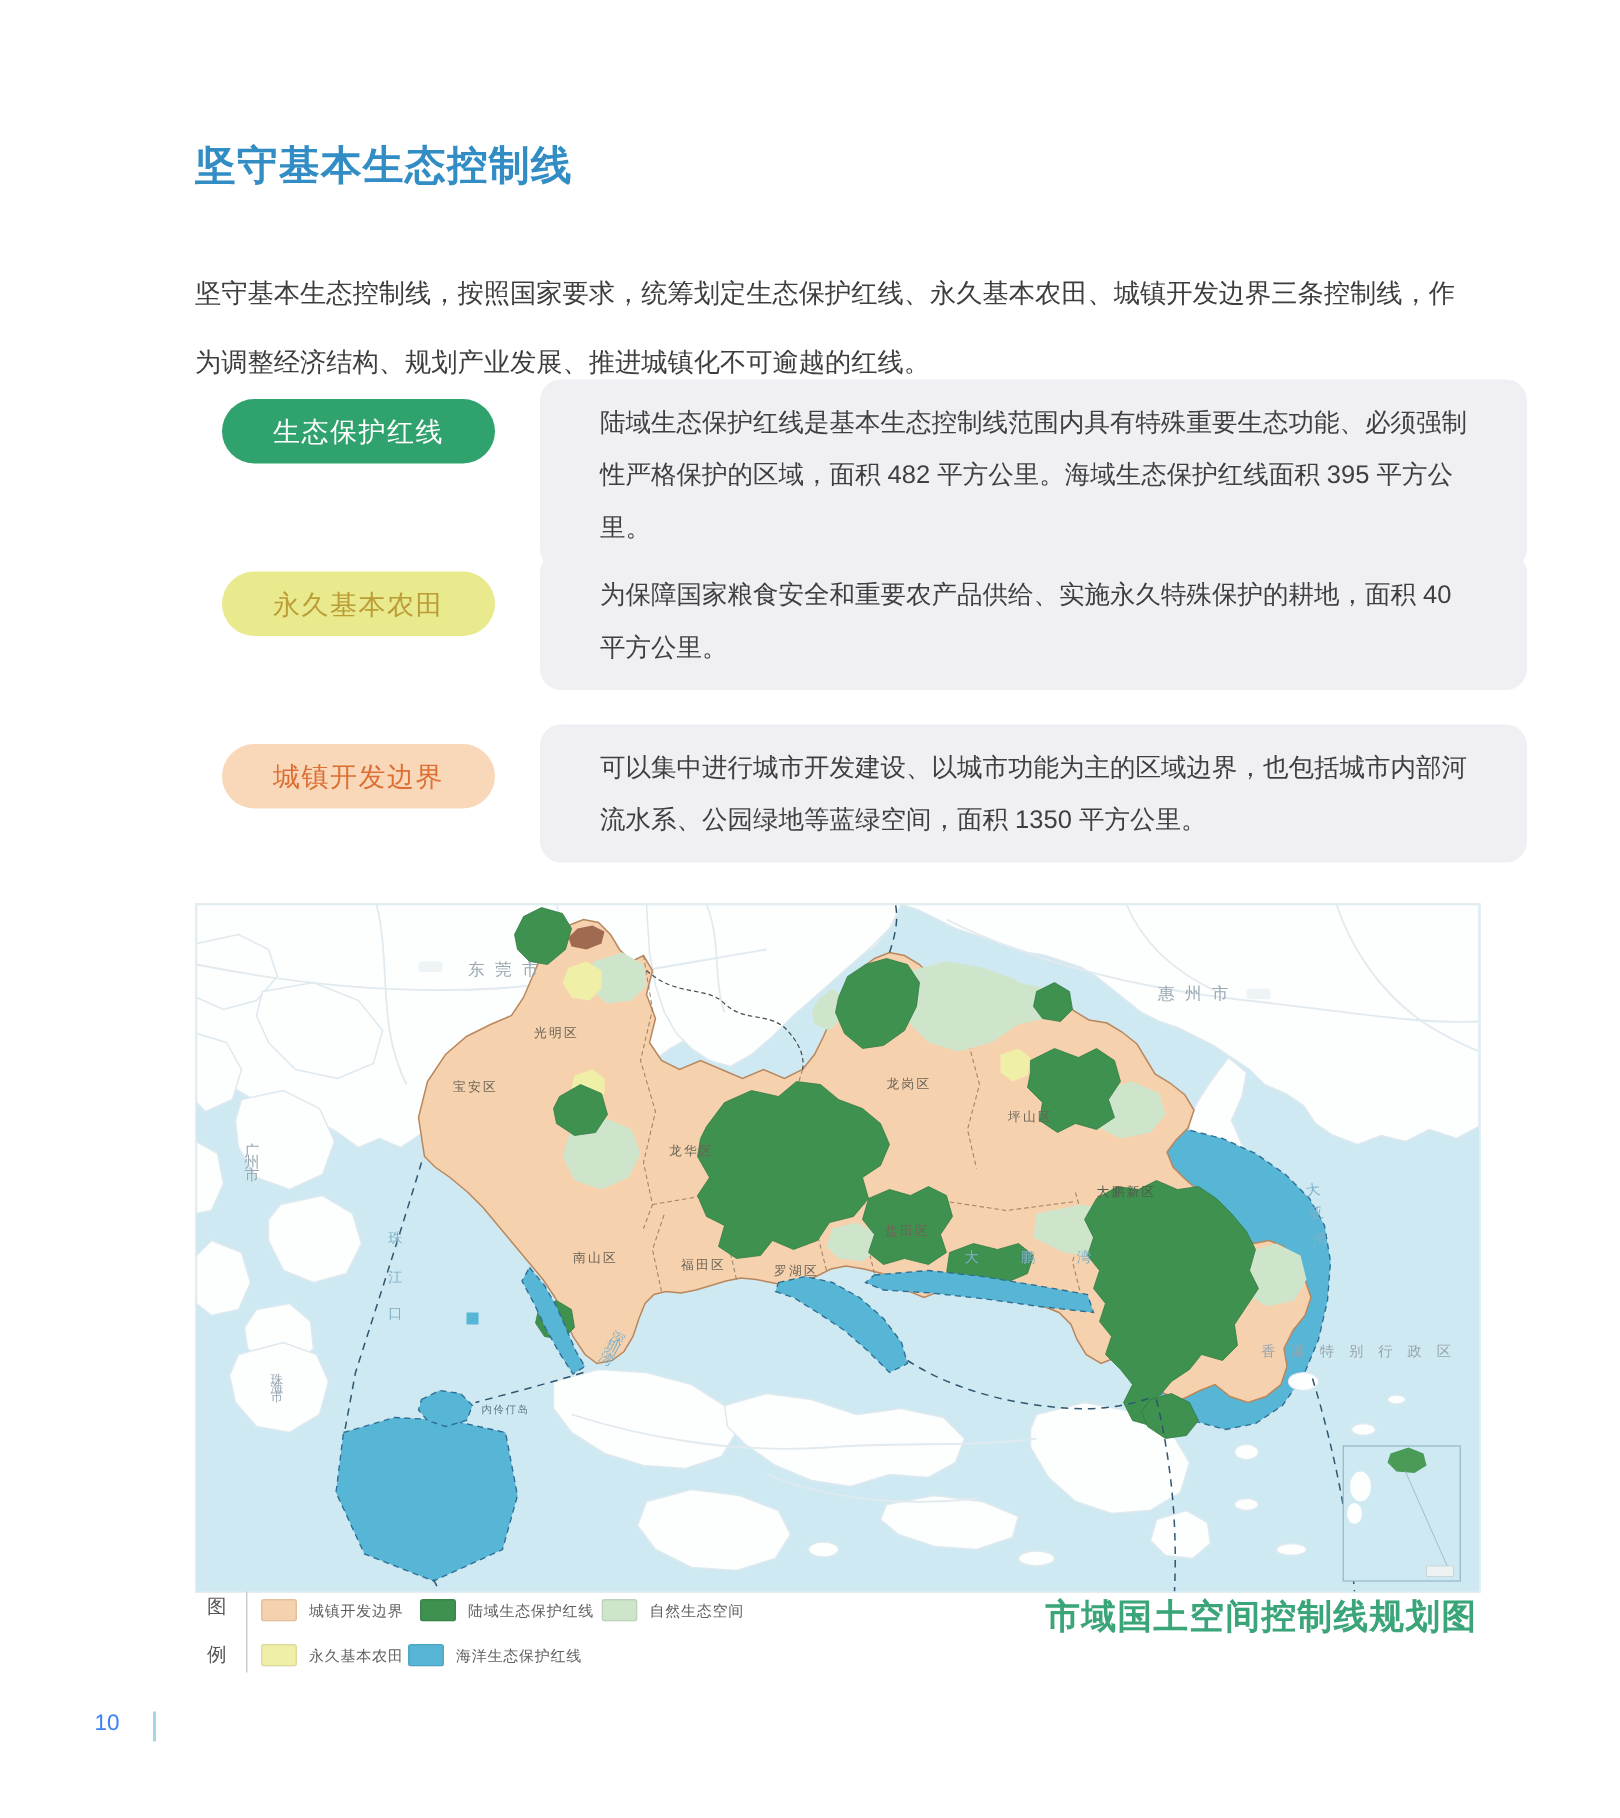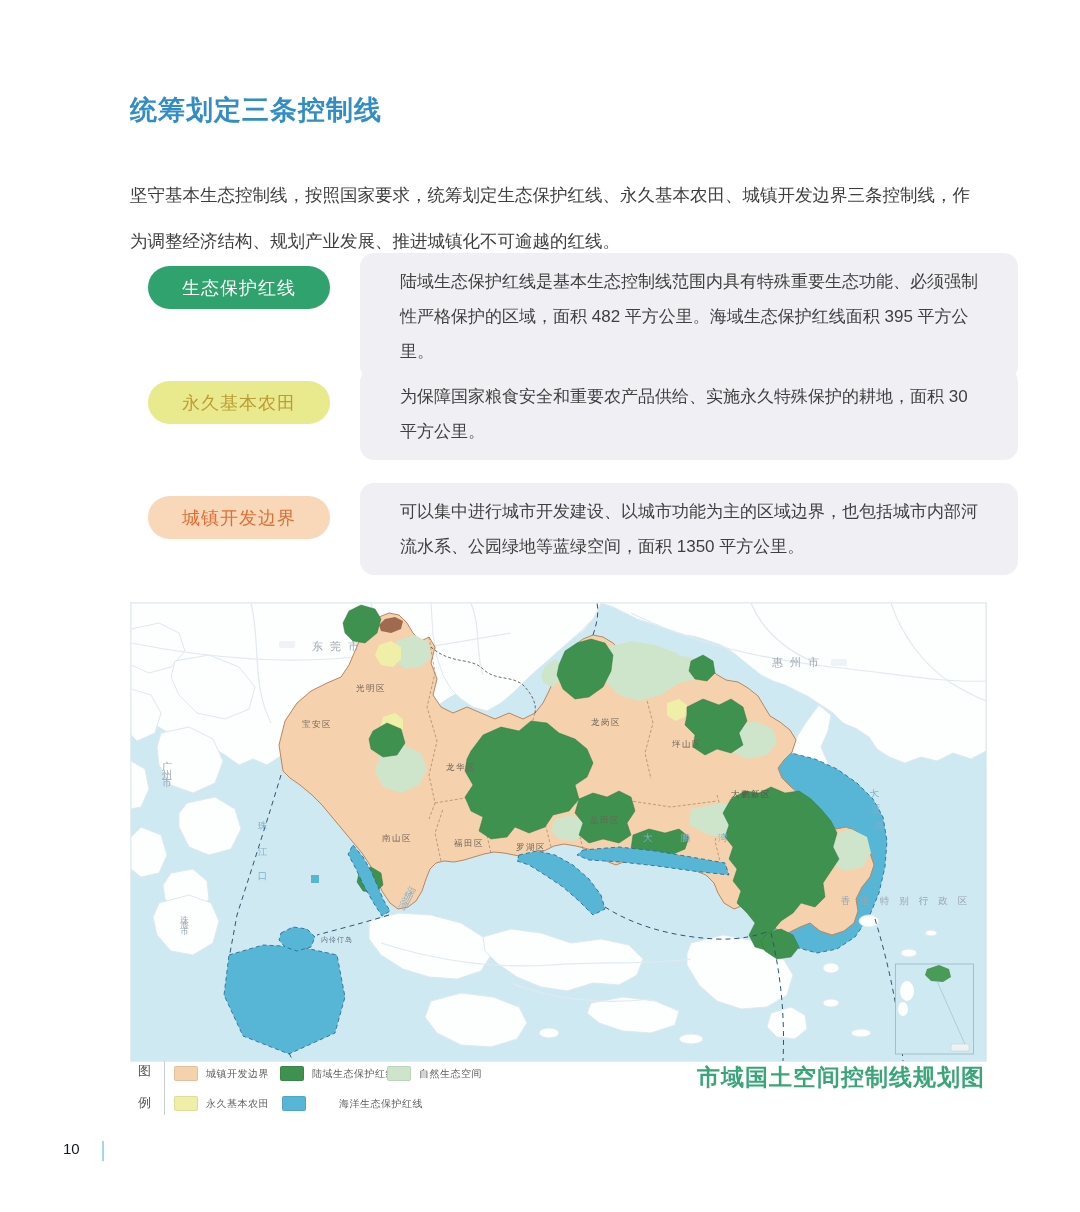--- a/index.html
+++ b/index.html
@@ -15,50 +15,50 @@
   .mapwrap{position:absolute;left:130px;top:602px;width:855px;height:458px;background:#cfe9f2;border:1px solid #e6edf1;box-sizing:content-box;}
   .legend{position:absolute;left:130px;top:1058px;width:855px;height:64px;}
   .legend-zh{position:absolute;left:8px;width:16px;font-size:13px;color:#555;}
   .lg-top{top:4px;} .lg-bot{top:36px;}
   .legend-div{position:absolute;left:34px;top:3px;width:1px;height:54px;background:#c9ced2;}
   .legend-item{position:absolute;display:flex;align-items:center;}
   .swatch{width:22px;height:13px;border-radius:2px;border:1px solid rgba(0,0,0,0.08);flex:0 0 auto;}
   .legend-item span.lbl{margin-left:8px;font-size:10px;color:#5f5f5f;letter-spacing:0.5px;white-space:nowrap;}
   .map-caption{position:absolute;left:130px;top:1062px;width:855px;text-align:right;
                font-size:23px;font-weight:bold;letter-spacing:1px;}
-  .footer-num{position:absolute;left:63px;top:1140px;font-size:15px;color:#0f172a;}
+  .footer-num{position:absolute;left:63px;top:1140px;font-size:15px;color:#3b82f6;}
   .footer-bar{position:absolute;left:102px;top:1141px;width:2px;height:20px;background:#a3d8e3;}
   
   text{font-family:"Liberation Sans","DejaVu Sans",sans-serif;}
   .dl{font-size:8.5px;fill:#6b6558;letter-spacing:1.5px;text-anchor:middle;}
   .dl2{font-size:8.5px;fill:#4f5c4a;letter-spacing:1.5px;text-anchor:middle;}
   .nb{font-size:11px;fill:#9aa7b0;letter-spacing:7px;text-anchor:middle;}
   .vtxt{writing-mode:vertical-rl;}
   .nbv{font-size:10px;fill:#9aa7b0;letter-spacing:8px;}
   .nbv2{font-size:8.5px;fill:#9aa7b0;letter-spacing:5px;}
   .hk{font-size:9.5px;fill:#98a5ae;letter-spacing:10px;text-anchor:middle;}
   .wt{font-size:9.5px;fill:#7fb0c8;}
   .isl{font-size:7px;fill:#5f7585;letter-spacing:1px;}
 </style>
 </head>
 <body>
 
 <div class="page">
 
-  <div class="page-title" style="color: rgb(51, 141, 197);">统筹划定三条控制线</div>
+  <div class="page-title" style="color: rgb(51, 141, 197);">坚守基本生态控制线</div>
 
   <div class="intro">坚守基本生态控制线，按照国家要求，统筹划定生态保护红线、永久基本农田、城镇开发边界三条控制线，作为调整经济结构、规划产业发展、推进城镇化不可逾越的红线。</div>
 
   <div class="row" style="top:253px;text-decoration:underline;">
     <div class="pill" style="background-color: rgb(47, 162, 109); color: rgb(255, 255, 255);">生态保护红线</div>
     <div class="descbox">陆域生态保护红线是基本生态控制线范围内具有特殊重要生态功能、必须强制性严格保护的区域，面积 482 平方公里。海域生态保护红线面积 395 平方公里。</div>
   </div>
   <div class="row" style="top:368px;">
     <div class="pill" style="background-color: rgb(233, 233, 141); color: rgb(187, 156, 53);">永久基本农田</div>
-    <div class="descbox">为保障国家粮食安全和重要农产品供给、实施永久特殊保护的耕地，面积 30 平方公里。</div>
+    <div class="descbox">为保障国家粮食安全和重要农产品供给、实施永久特殊保护的耕地，面积 40 平方公里。</div>
   </div>
   <div class="row" style="top:483px;">
     <div class="pill" style="background-color: rgb(248, 216, 184); color: rgb(221, 111, 53);">城镇开发边界</div>
     <div class="descbox">可以集中进行城市开发建设、以城市功能为主的区域边界，也包括城市内部河流水系、公园绿地等蓝绿空间，面积 1350 平方公里。</div>
   </div>
 
   <div class="mapwrap">
     <svg width="855" height="458" viewBox="0 0 855 458">
 
       <rect x="0" y="0" width="855" height="458" fill="#cfe9f2"></rect>
@@ -227,29 +227,29 @@
     <div class="legend-div"></div>
 
     <div class="legend-item" style="left:44px;top:8px;">
       <span class="swatch" style="background-color: rgb(246, 209, 173);"></span>
       <span class="lbl">城镇开发边界</span>
     </div>
     <div class="legend-item" style="left:150px;top:8px;">
       <span class="swatch" style="background-color: rgb(63, 145, 80);"></span>
       <span class="lbl">陆域生态保护红线</span>
     </div>
-    <div class="legend-item" style="left:257px;top:8px;align-items:center;">
+    <div class="legend-item" style="left:271px;top:8px;align-items:center;">
       <span class="swatch" style="background-color: rgb(207, 229, 203);"></span>
       <span class="lbl">自然生态空间</span>
     </div>
     <div class="legend-item" style="left:44px;top:38px;">
       <span class="swatch" style="background-color: rgb(240, 239, 168);"></span>
       <span class="lbl">永久基本农田</span>
     </div>
-    <div class="legend-item" style="left:152px;top:38px;gap:25px;">
+    <div class="legend-item" style="left:142px;top:38px;">
       <span class="swatch" style="background-color: rgb(87, 182, 214);"></span>
       <span class="lbl">海洋生态保护红线</span>
     </div>
   </div>
 
   <div class="map-caption" style="color: rgb(58, 165, 120);">市域国土空间控制线规划图</div>
 
   <div class="footer-num">10</div>
   <div class="footer-bar"></div>
 </div>

